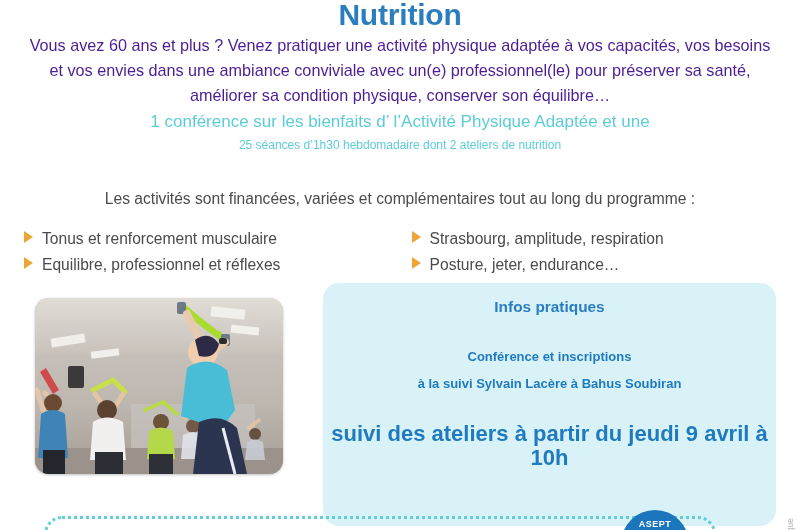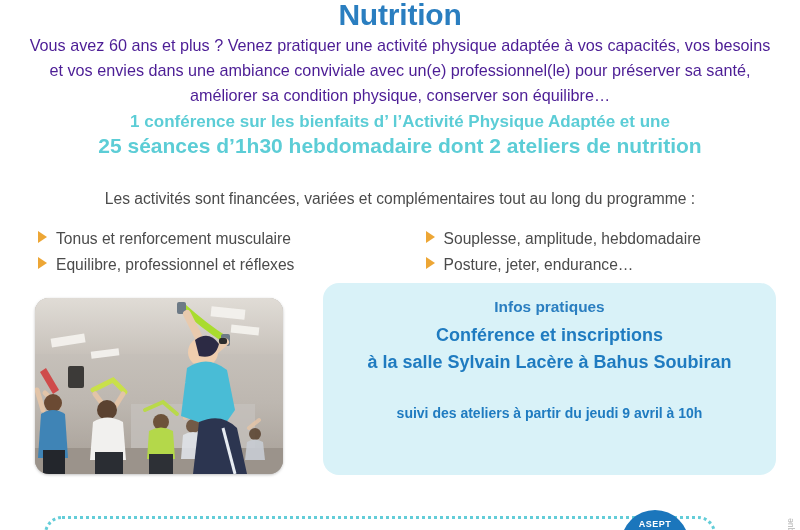--- a/index.html
+++ b/index.html
@@ -37,40 +37,40 @@
     line-height: 25px;
     color: #4c1d95;
   }
 
   
   .highlight {
     position: absolute;
     top: 110px; left: 60px; width: 680px;
     text-align: center;
     font-size: 17px;
-    font-weight: bold;
+    font-weight: normal;
     line-height: 23.5px;
     color: #5ccdd6;
   }
-  .highlight .line3 { font-size: 21px; }
+  .highlight .line3 { font-size: 12px; }
 
   
   .subnote {
     position: absolute;
     top: 188px; left: 0; width: 800px;
     text-align: center;
     font-size: 15.6px;
     line-height: 22px;
     color: #4b4b4b;
   }
 
   
   .bullets {
     position: absolute;
-    top: 228px; left: 38px; width: 720px;
+    top: 228px; left: 24px; width: 720px;
     display: flex;
     gap: 16px;
   }
   .bullets .col { width: 380px; }
   .bullets .col.right { width: 340px; }
   .bullet-row {
     display: flex;
     align-items: baseline;
     margin-bottom: 4px;
     font-size: 15.6px;
@@ -98,42 +98,42 @@
     overflow: hidden;
     background: #b9b4ae;
     box-shadow: 0 1px 3px rgba(0,0,0,0.25);
   }
   .photo svg { display: block; }
 
   
   .infobox {
     position: absolute;
     left: 323px; top: 283px;
-    width: 453px; height: 192px;
+    width: 453px; height: 243px;
     background: #d9f2f8;
     border-radius: 16px;
     text-align: center;
     padding-top: 13px;
   }
   .infobox .info-head {
     font-size: 15.4px;
     font-weight: bold;
     color: #2a7ec0;
     line-height: 22px;
   }
   .infobox .info-main {
-    margin-top: 4px;
-    font-size: 18px;
+    margin-top: 25px;
+    font-size: 13px;
     font-weight: bold;
     color: #1f7bc0;
     line-height: 27px;
   }
   .infobox .info-foot {
     margin-top: 25px;
-    font-size: 14px;
+    font-size: 22px;
     font-weight: bold;
     color: #1f7bc0;
     line-height: 24px;
   }
 
   
   .vertical-note {
     position: absolute;
     right: 1px;
     bottom: 12px;
@@ -192,21 +192,21 @@
       <span>Tonus et renforcement musculaire</span>
     </div>
     <div class="bullet-row">
       <span class="tri"></span>
       <span>Equilibre, professionnel et réflexes</span>
     </div>
   </div>
   <div class="col right">
     <div class="bullet-row">
       <span class="tri"></span>
-      <span>Souplesse, amplitude, hebdomadaire</span>
+      <span>Strasbourg, amplitude, respiration</span>
     </div>
     <div class="bullet-row">
       <span class="tri"></span>
       <span>Posture, jeter, endurance…</span>
     </div>
   </div>
 </div>
 
 <div class="photo" aria-label="Groupe de seniors en séance d’activité physique adaptée avec élastiques">
   <svg width="248" height="176" viewBox="0 0 248 176" xmlns="http://www.w3.org/2000/svg">
@@ -292,21 +292,21 @@
     </g>
 
     <rect x="0" y="0" width="248" height="176" fill="none"></rect>
   </svg>
 </div>
 
 <div class="infobox">
   <div class="info-head">Infos pratiques</div>
   <div class="info-main">
     <div>Conférence et inscriptions</div>
-    <div>à la salle Sylvain Lacère à Bahus Soubiran</div>
+    <div>à la suivi Sylvain Lacère à Bahus Soubiran</div>
   </div>
   <div class="info-foot">suivi des ateliers à partir du jeudi 9 avril à 10h</div>
 </div>
 
 <div class="vertical-note">Strasbourg Cedex • Photos : SB - Ne pas jeter sur la voie publique</div>
 
 <div class="coupon"></div>
 
 <div class="seal">ASEPT</div>
 

